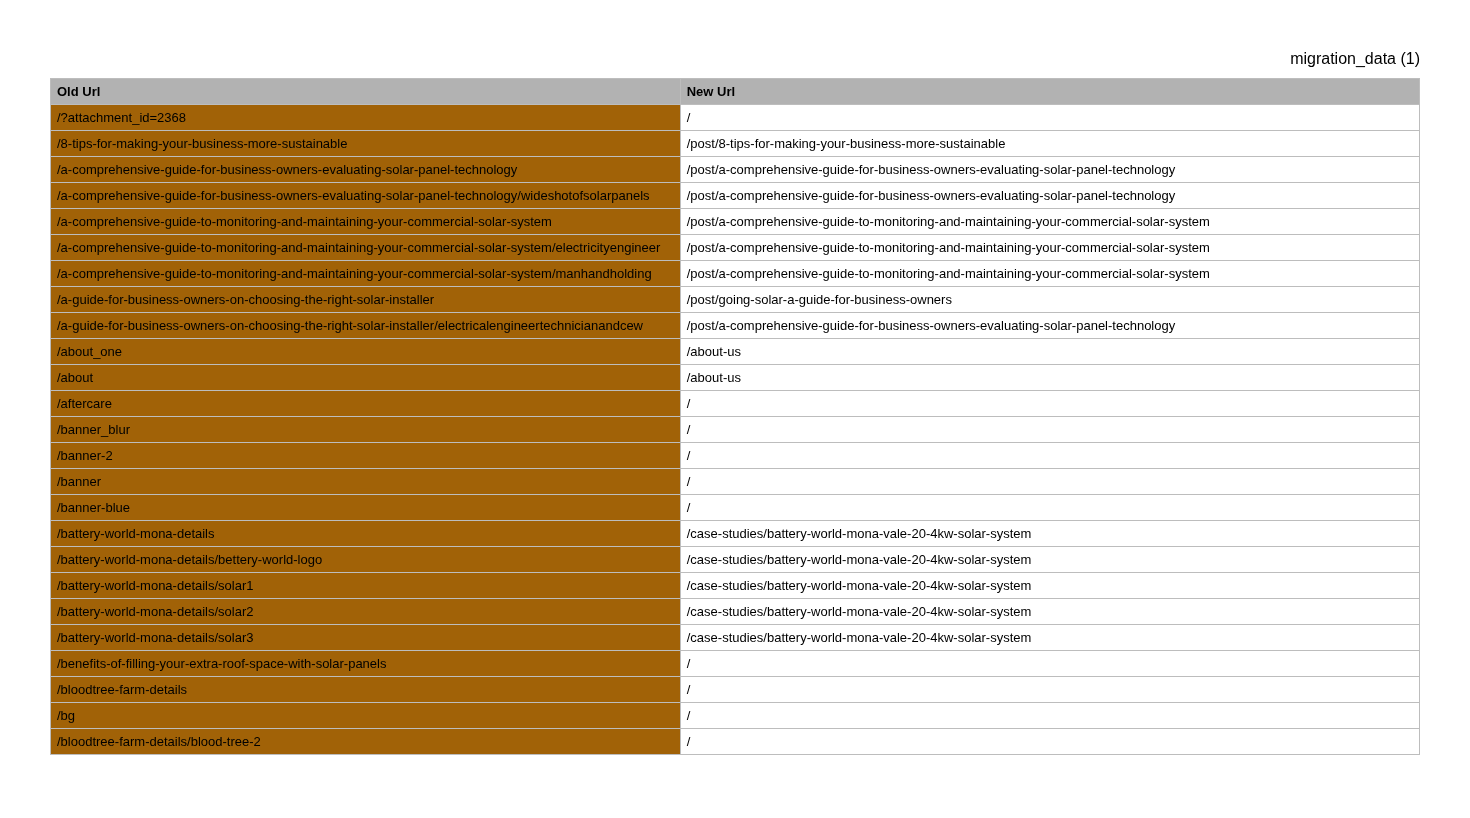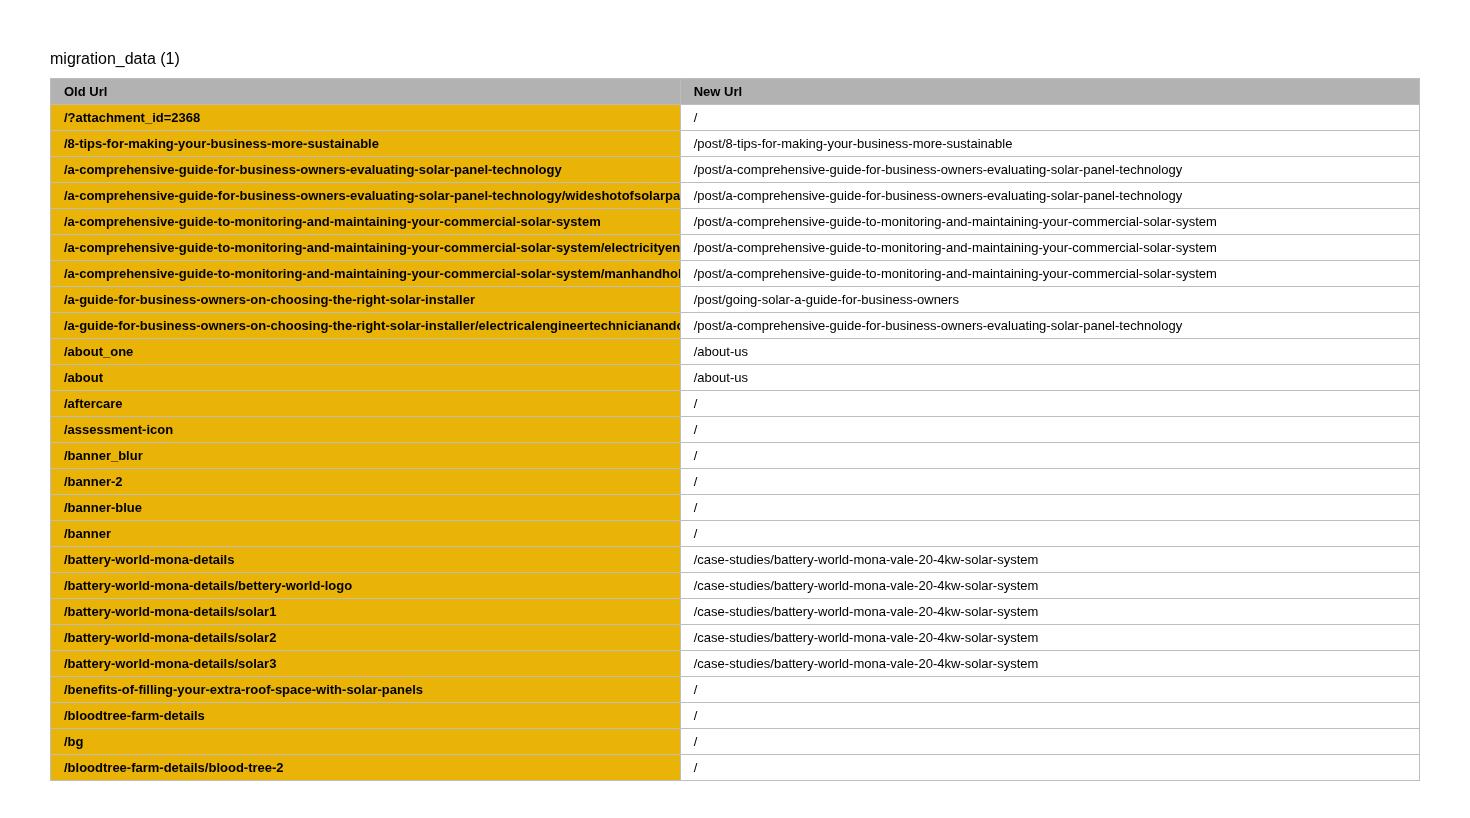--- a/index.html
+++ b/index.html
@@ -8,51 +8,51 @@
     background: #ffffff;
     font-family: -apple-system, "Helvetica Neue", Helvetica, Arial, sans-serif;
     color: #000;
     width: 1470px;
   }
   .sheet-wrap {
     box-sizing: border-box;
     padding: 40px 50px 0 50px;
   }
   .title {
-    text-align: left;
+    text-align: right;
     font-size: 16px;
     font-weight: 400;
     margin: 10px 0 10px 0;
     color: #000;
   }
   table.data {
     border-collapse: collapse;
     table-layout: fixed;
     width: 100%;
     font-size: 13px;
   }
   table.data th, table.data td {
     box-sizing: border-box;
-    padding: 5px 13px;
+    padding: 5px 6px;
     border: 1px solid #bdbdbd;
     text-align: left;
     vertical-align: middle;
     height: 26px;
     white-space: nowrap;
     overflow: hidden;
     text-overflow: clip;
   }
   table.data th {
     background: #b2b2b2;
     font-weight: 700;
     color: #000;
   }
   table.data td.old {
-    background: #eab308;
-    font-weight: 700;
+    background: #a16207;
+    font-weight: 400;
   }
   table.data td.new {
     background: #ffffff;
     font-weight: 400;
   }
   col.col-old { width: 46%; }
   col.col-new { width: 54%; }
 </style>
 </head>
 <body>
@@ -113,37 +113,33 @@
         </tr>
         <tr>
           <td class="old">/about</td>
           <td class="new">/about-us</td>
         </tr>
         <tr>
           <td class="old">/aftercare</td>
           <td class="new">/</td>
         </tr>
         <tr>
-          <td class="old">/assessment-icon</td>
-          <td class="new">/</td>
-        </tr>
-        <tr>
           <td class="old">/banner_blur</td>
           <td class="new">/</td>
         </tr>
         <tr>
           <td class="old">/banner-2</td>
           <td class="new">/</td>
         </tr>
         <tr>
-          <td class="old">/banner-blue</td>
+          <td class="old">/banner</td>
           <td class="new">/</td>
         </tr>
         <tr>
-          <td class="old">/banner</td>
+          <td class="old">/banner-blue</td>
           <td class="new">/</td>
         </tr>
         <tr>
           <td class="old">/battery-world-mona-details</td>
           <td class="new">/case-studies/battery-world-mona-vale-20-4kw-solar-system</td>
         </tr>
         <tr>
           <td class="old">/battery-world-mona-details/bettery-world-logo</td>
           <td class="new">/case-studies/battery-world-mona-vale-20-4kw-solar-system</td>
         </tr>

